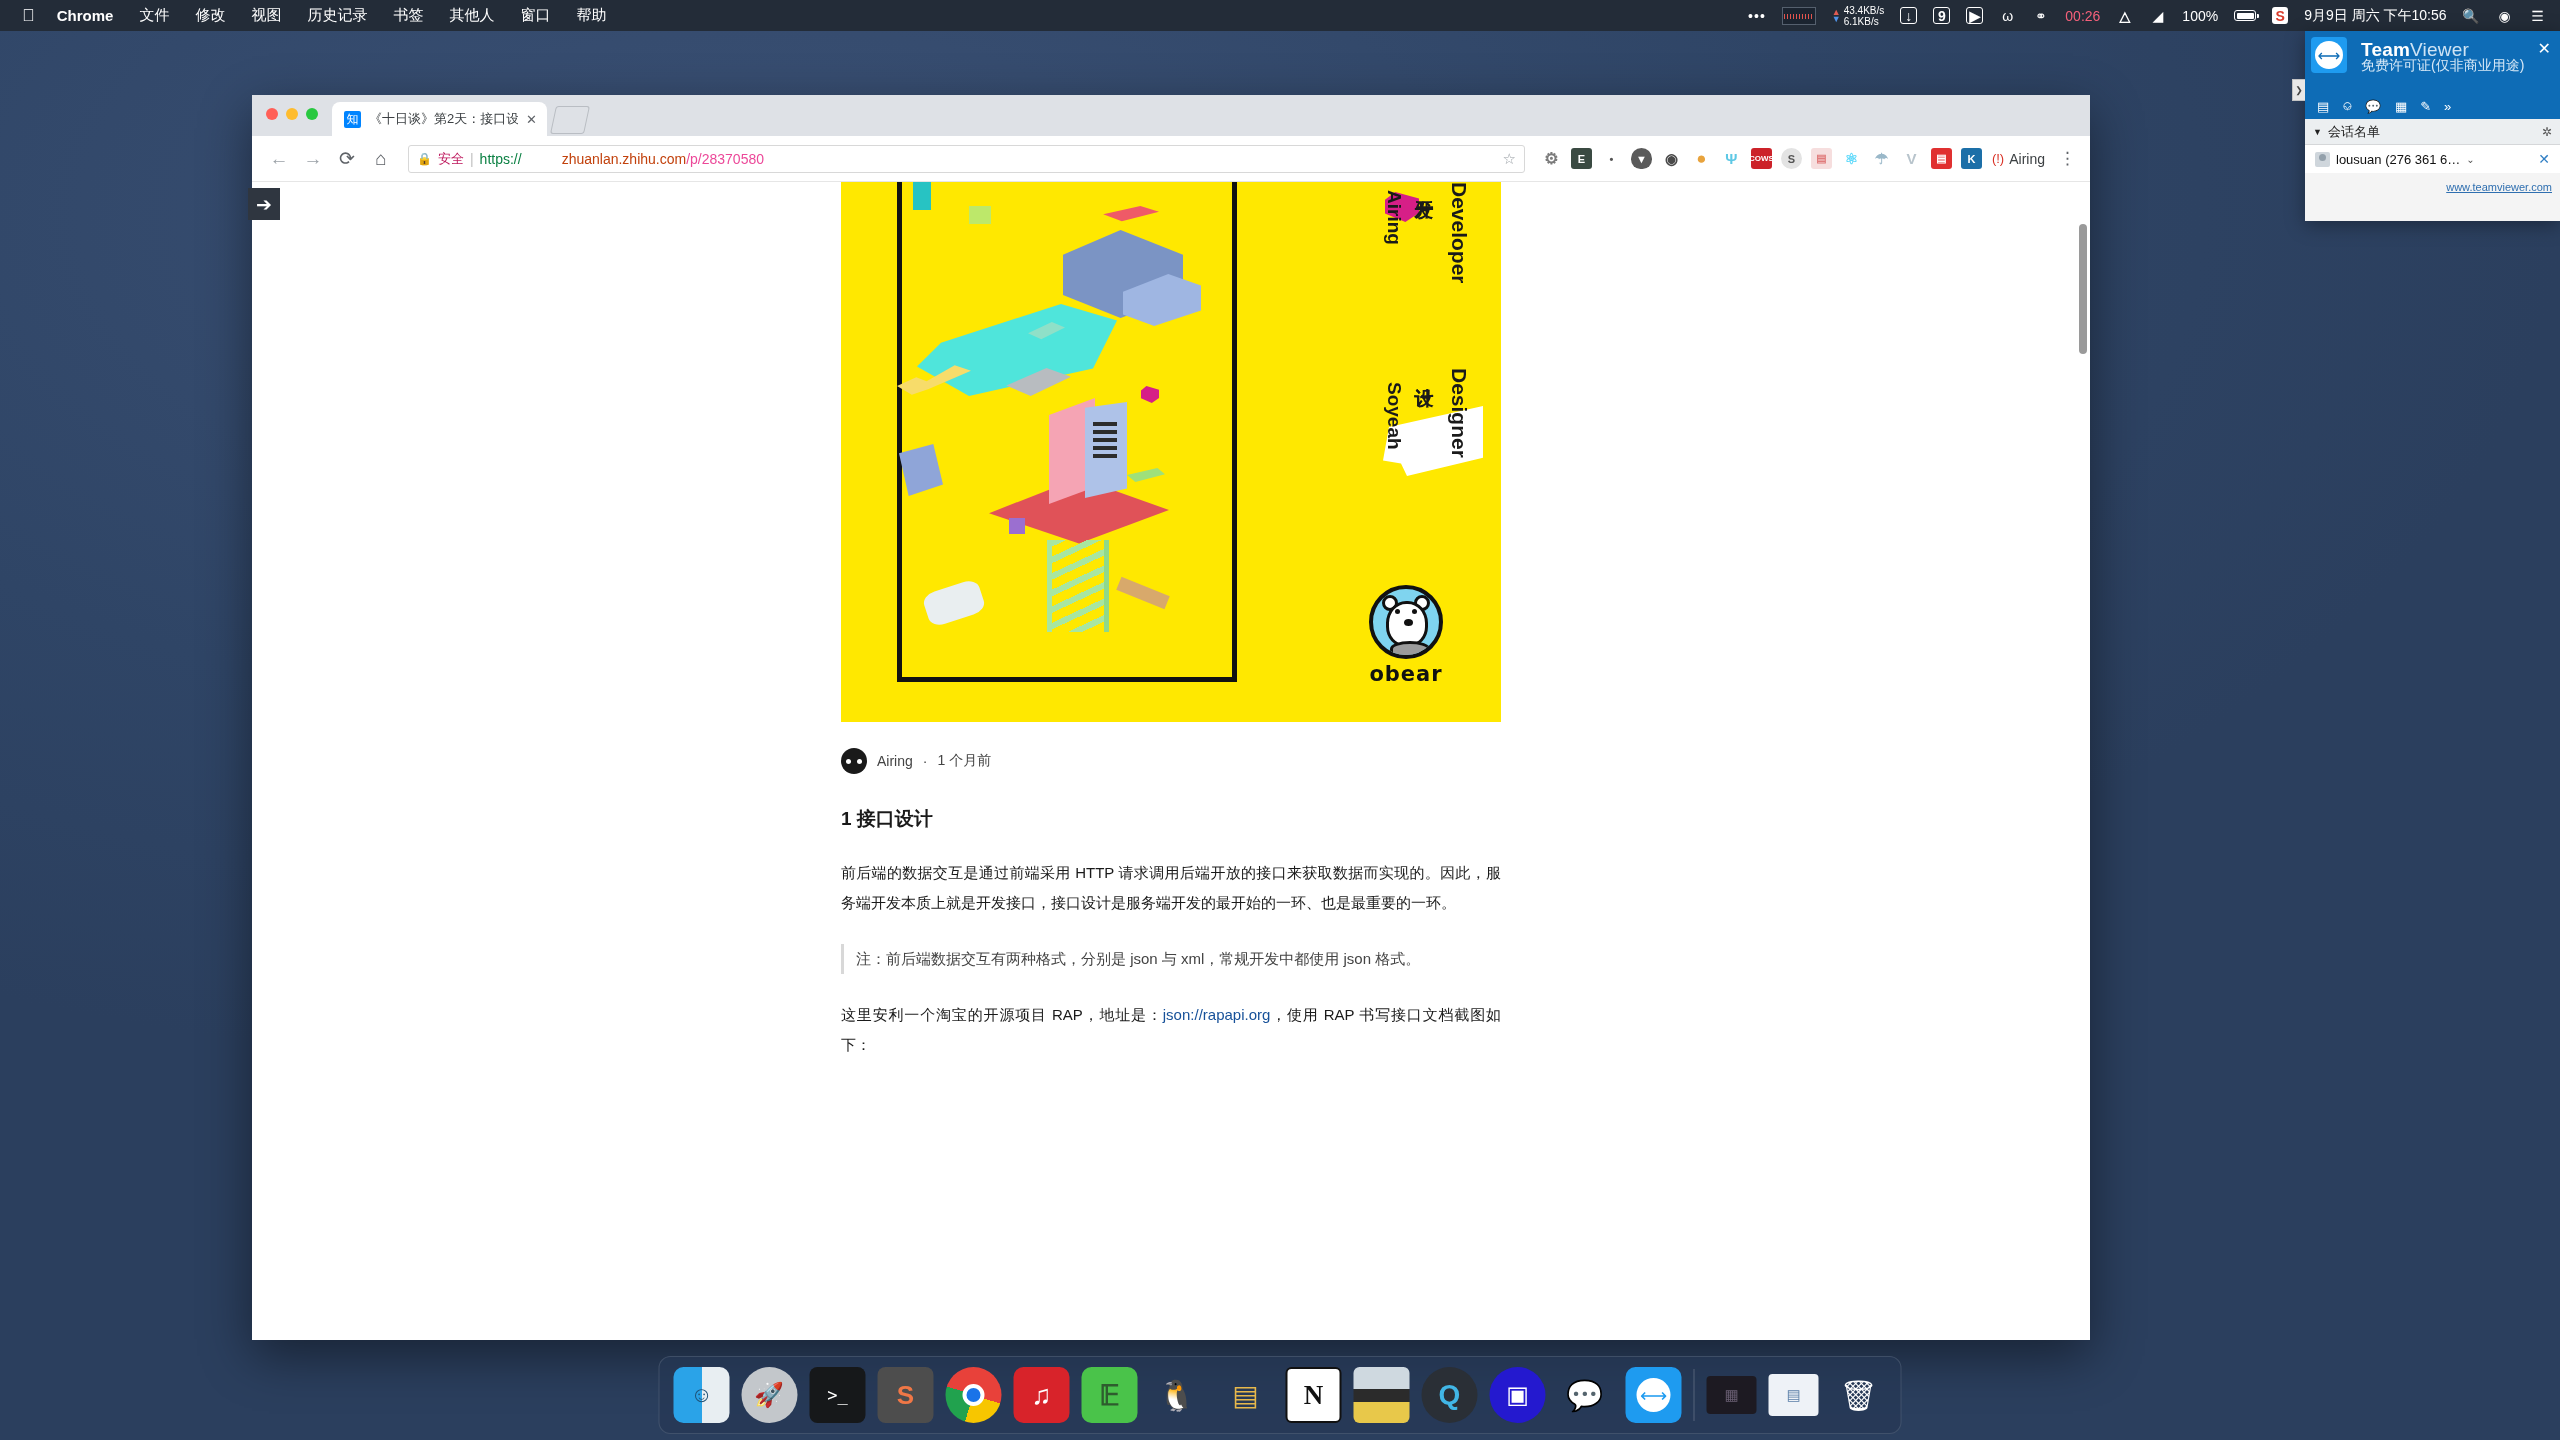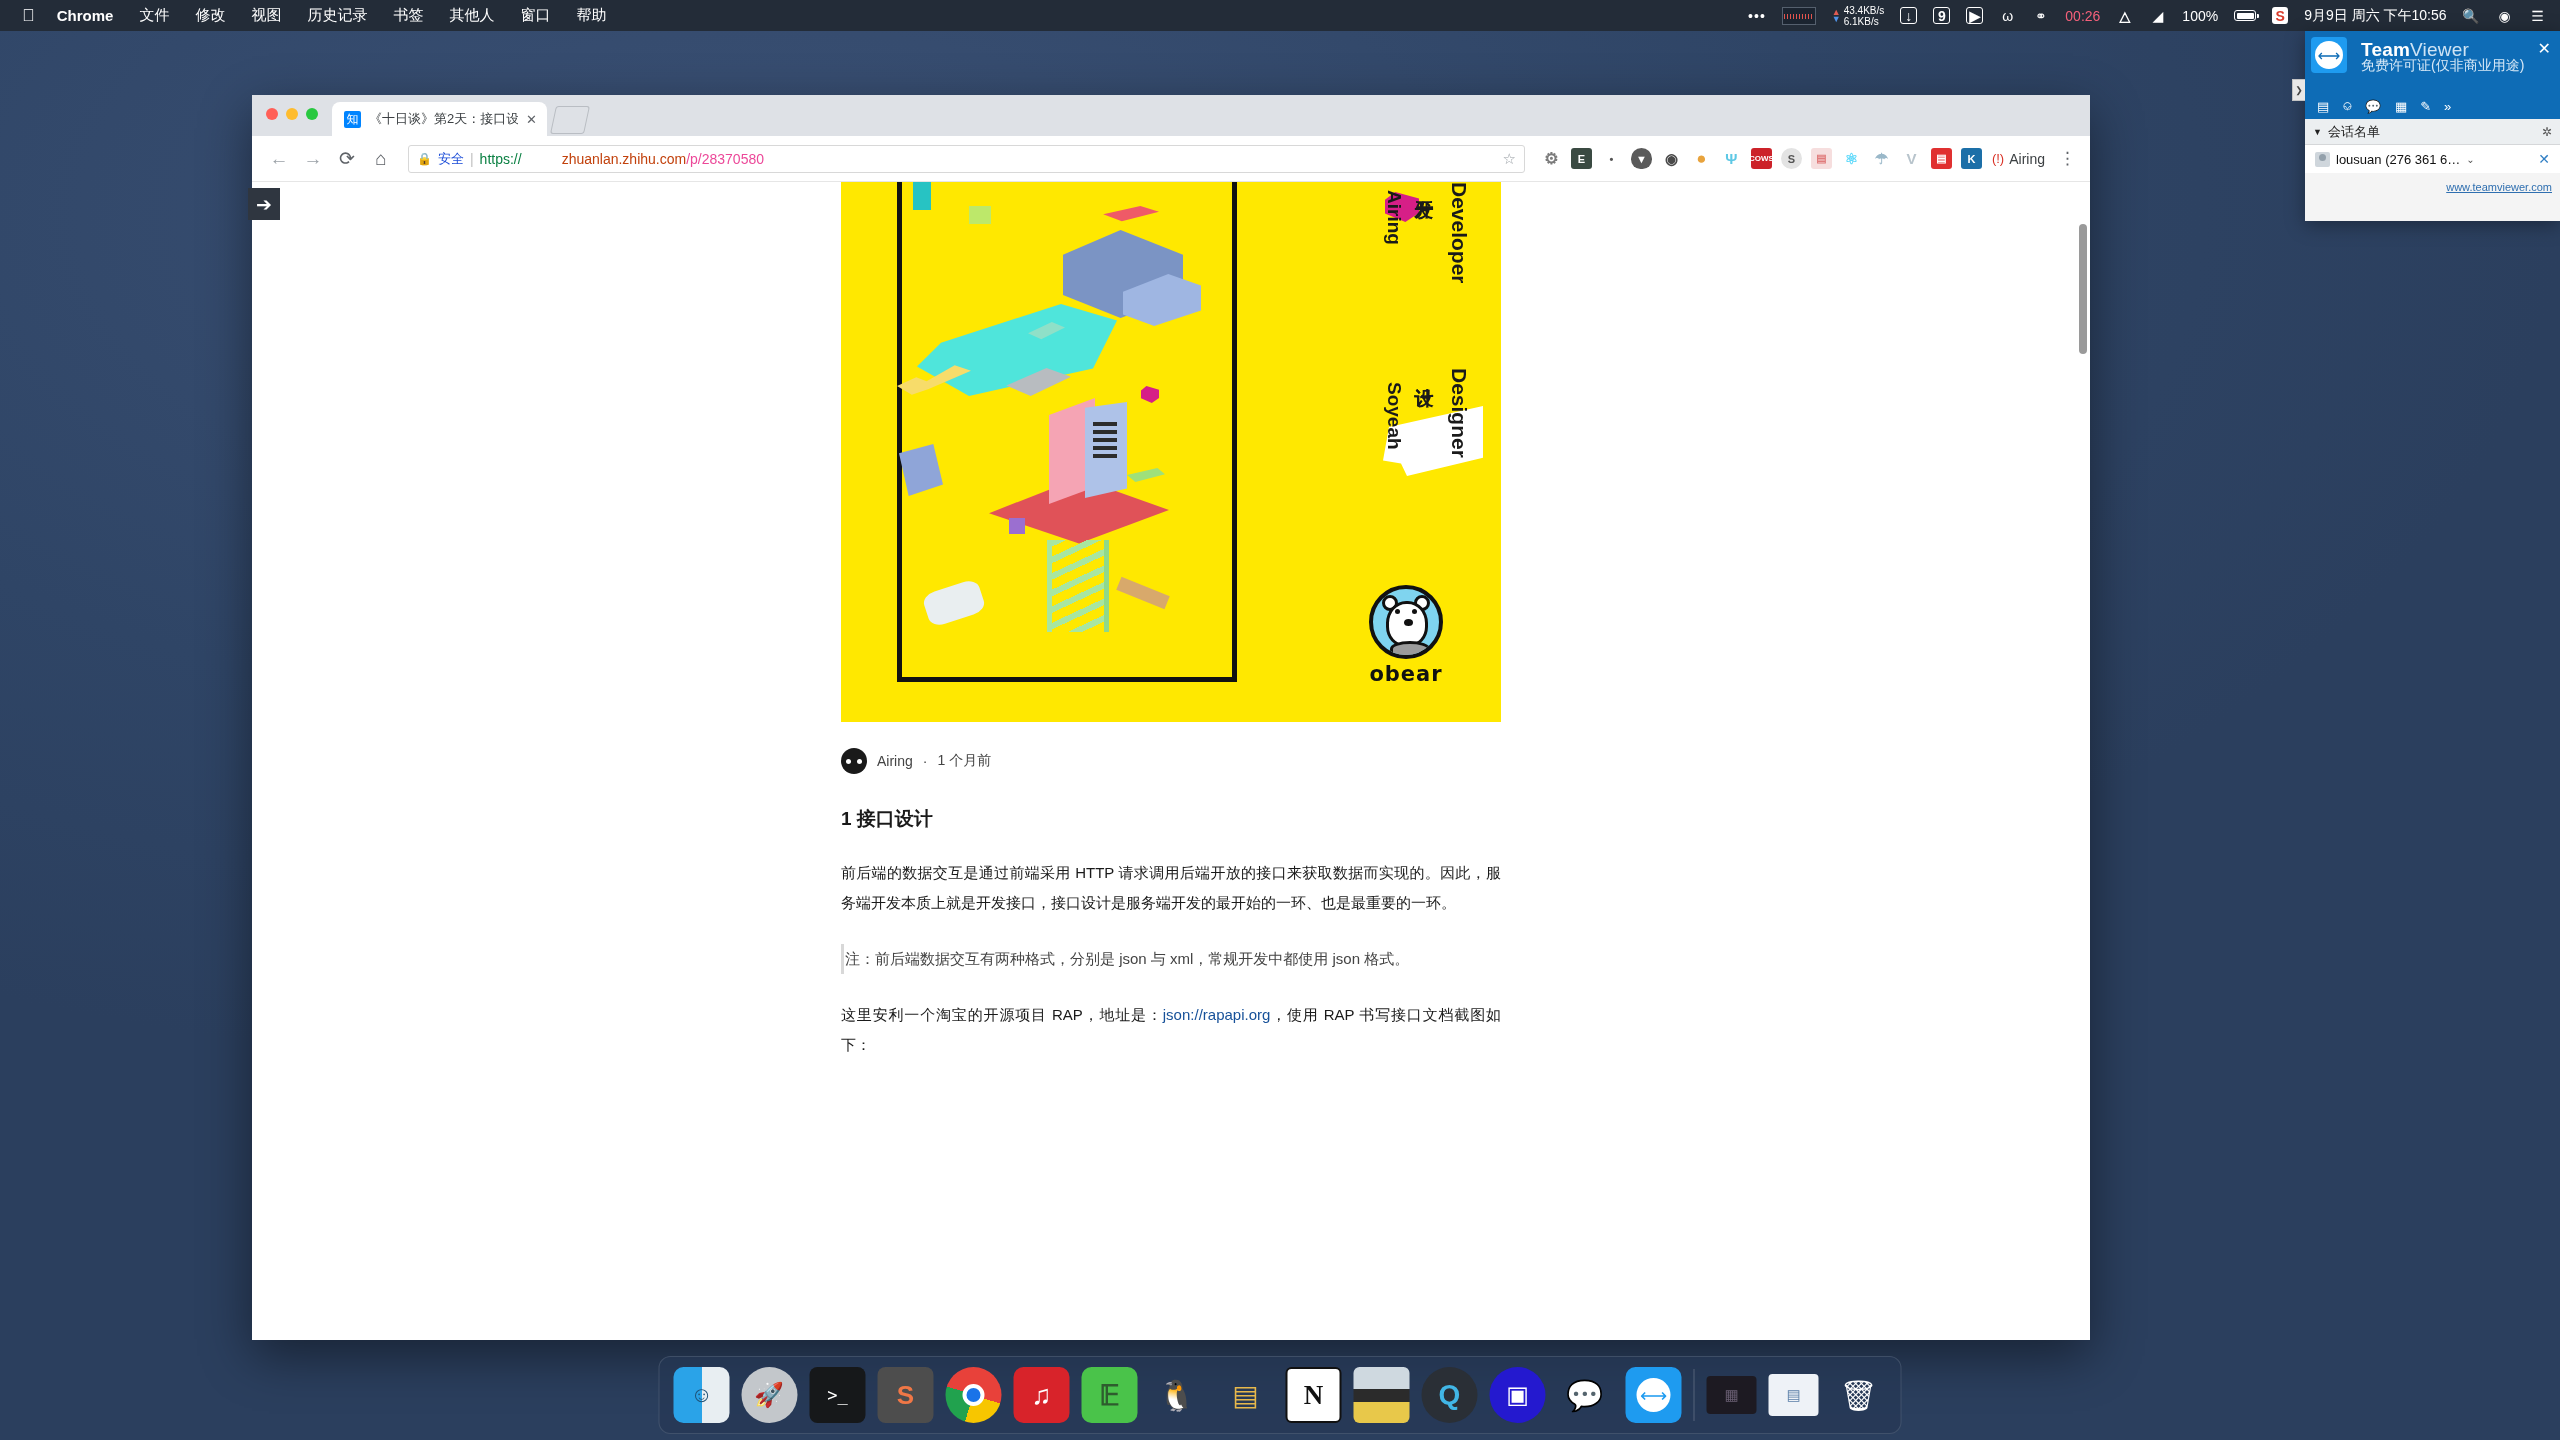--- a/index.html
+++ b/index.html
@@ -77,21 +77,21 @@
     padding: 0 10px 0 12px; gap: 4px; border-bottom: 1px solid #e6e6e6; }
   .navbtn { width: 30px; height: 30px; display: flex; align-items: center; justify-content: center;
     color: #9aa0a6; font-size: 19px; }
   .navbtn.active { color: #5f6368; }
   #omnibox {
     flex: 1; height: 28px; border: 1px solid #d8d8d8; border-radius: 3px;
     display: flex; align-items: center; padding: 0 8px; gap: 6px; margin: 0 8px;
     font-size: 14px; background: #fff;
   }
   .lock { color: #0b8043; font-size: 12px; }
-  .secure { color: #1d4ed8; font-size: 13px; text-align: right; }
+  .secure { color: #be185d; font-size: 13px; text-align: right; }
   .sep { color: #c0c0c0; }
   .url-scheme { color: #0b8043; }
   .url-host { color: #c2410c; margin-left: 40px; }
   .url-path { color: #ec4899; }
   .star { margin-left: auto; color: #9aa0a6; font-size: 15px; }
   .exticons { display: flex; align-items: center; gap: 9px; padding-left: 4px; }
   .ext { width: 21px; height: 21px; border-radius: 3px; display: inline-flex;
     align-items: center; justify-content: center; font-size: 11px; color: #fff; font-weight: bold; }
   .profile { display: flex; align-items: center; gap: 5px; font-size: 14px; color: #3c4043;
     padding: 0 6px; white-space: nowrap; }
@@ -132,21 +132,21 @@
   h1#title { font-size: 30px; color: #1a1a1a; margin: 30px 0 0 0; line-height: 1.4; font-weight: bold; }
   #byline { display: flex; align-items: center; gap: 10px; margin-top: 26px; }
   #avatar { width: 26px; height: 26px; border-radius: 50%; background: #1a1a1a; position: relative; overflow: hidden; }
   #avatar::before { content: ""; position: absolute; left: 5px; top: 11px; width: 5px; height: 5px; background: #fff; border-radius: 50%; }
   #avatar::after { content: ""; position: absolute; right: 5px; top: 11px; width: 5px; height: 5px; background: #fff; border-radius: 50%; }
   .byline-text { font-size: 14px; color: #444; }
   h2.sec { font-size: 21px; color: #1a1a1a; margin: 52px 0 0 0; font-weight: bold; }
   h3.sub { font-size: 19px; color: #1a1a1a; margin: 32px 0 0 0; font-weight: bold; }
   p.body { font-size: 15px; line-height: 30px; color: #1a1a1a; margin-top: 26px; text-align: justify; }
   p.body b { font-weight: bold; }
-  blockquote.note { margin-top: 26px; padding-left: 1px; border-left: 3px solid #d8d8d8;
+  blockquote.note { margin-top: 26px; padding-left: 12px; border-left: 3px solid #d8d8d8;
     font-size: 15px; line-height: 30px; color: #444; }
   a.link { color: #175199; text-decoration: none; }
 
   
   #left-arrow-btn {
     position: absolute; left: 248px; top: 188px; width: 32px; height: 32px;
     background: #2f3640; color: #fff; display: flex; align-items: center; justify-content: center;
     font-size: 19px; z-index: 55;
   }
 

